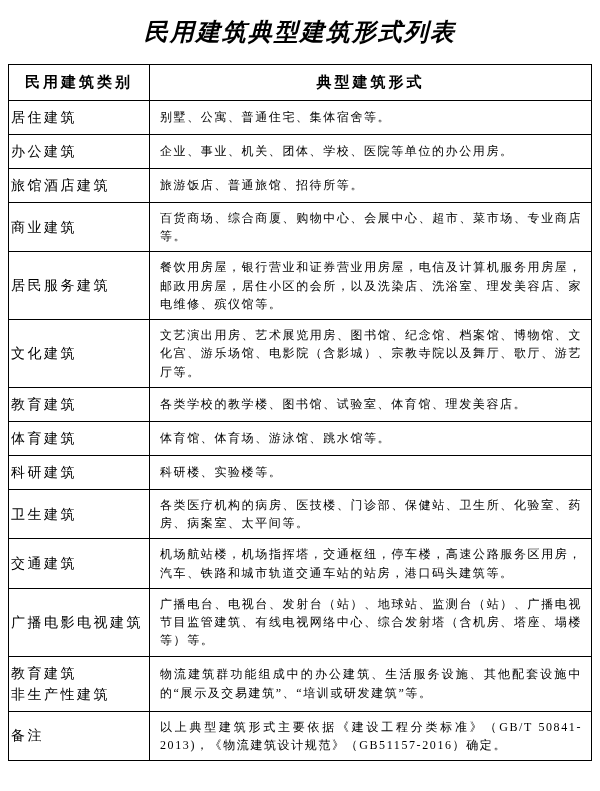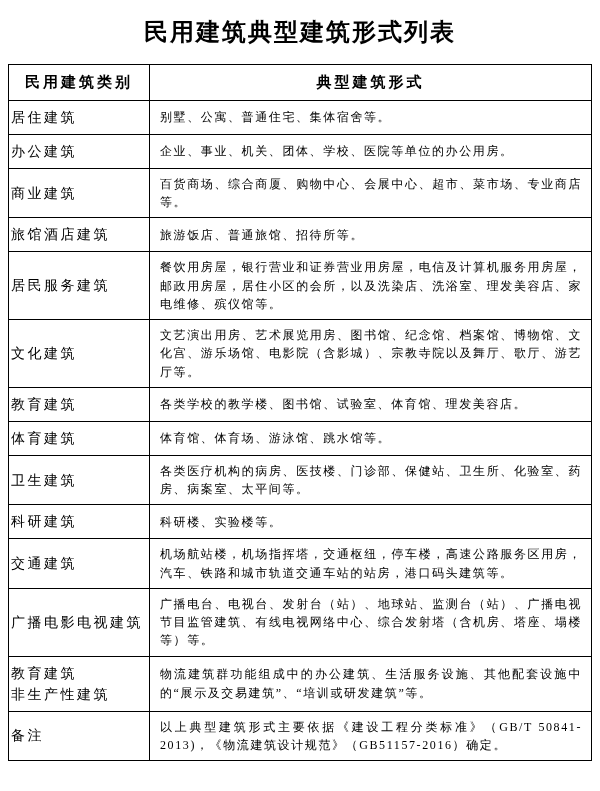--- a/index.html
+++ b/index.html
@@ -14,20 +14,21 @@
     background: #ffffff;
     padding: 8px 8px 4px 8px;
   }
   .title {
     font-family: "Liberation Sans", sans-serif;
     font-size: 24px;
     font-weight: bold;
     text-align: center;
     letter-spacing: 2px;
     margin: 8px 0 16px 0;
+    font-style: italic;
   }
   table.forms-table {
     border-collapse: collapse;
     width: 584px;
     table-layout: fixed;
     margin: 0 auto;
   }
   .forms-table th,
   .forms-table td {
     border: 1.5px solid #000000;
@@ -74,50 +75,50 @@
     <tbody id="table-body">
         <tr>
           <td class="cat">居住建筑</td>
           <td class="forms">别墅、公寓、普通住宅、集体宿舍等。</td>
         </tr>
         <tr>
           <td class="cat">办公建筑</td>
           <td class="forms">企业、事业、机关、团体、学校、医院等单位的办公用房。</td>
         </tr>
         <tr>
+          <td class="cat">旅馆酒店建筑</td>
+          <td class="forms">旅游饭店、普通旅馆、招待所等。</td>
+        </tr>
+        <tr>
           <td class="cat">商业建筑</td>
           <td class="forms">百货商场、综合商厦、购物中心、会展中心、超市、菜市场、专业商店等。</td>
-        </tr>
-        <tr>
-          <td class="cat">旅馆酒店建筑</td>
-          <td class="forms">旅游饭店、普通旅馆、招待所等。</td>
         </tr>
         <tr>
           <td class="cat">居民服务建筑</td>
           <td class="forms">餐饮用房屋，银行营业和证券营业用房屋，电信及计算机服务用房屋，邮政用房屋，居住小区的会所，以及洗染店、洗浴室、理发美容店、家电维修、殡仪馆等。</td>
         </tr>
         <tr>
           <td class="cat">文化建筑</td>
           <td class="forms">文艺演出用房、艺术展览用房、图书馆、纪念馆、档案馆、博物馆、文化宫、游乐场馆、电影院（含影城）、宗教寺院以及舞厅、歌厅、游艺厅等。</td>
         </tr>
         <tr>
           <td class="cat">教育建筑</td>
           <td class="forms">各类学校的教学楼、图书馆、试验室、体育馆、理发美容店。</td>
         </tr>
         <tr>
           <td class="cat">体育建筑</td>
           <td class="forms">体育馆、体育场、游泳馆、跳水馆等。</td>
         </tr>
         <tr>
+          <td class="cat">科研建筑</td>
+          <td class="forms">科研楼、实验楼等。</td>
+        </tr>
+        <tr>
           <td class="cat">卫生建筑</td>
           <td class="forms">各类医疗机构的病房、医技楼、门诊部、保健站、卫生所、化验室、药房、病案室、太平间等。</td>
-        </tr>
-        <tr>
-          <td class="cat">科研建筑</td>
-          <td class="forms">科研楼、实验楼等。</td>
         </tr>
         <tr>
           <td class="cat">交通建筑</td>
           <td class="forms">机场航站楼，机场指挥塔，交通枢纽，停车楼，高速公路服务区用房，汽车、铁路和城市轨道交通车站的站房，港口码头建筑等。</td>
         </tr>
         <tr>
           <td class="cat">广播电影电视建筑</td>
           <td class="forms">广播电台、电视台、发射台（站）、地球站、监测台（站）、广播电视节目监管建筑、有线电视网络中心、综合发射塔（含机房、塔座、塌楼等）等。</td>
         </tr>
         <tr>

